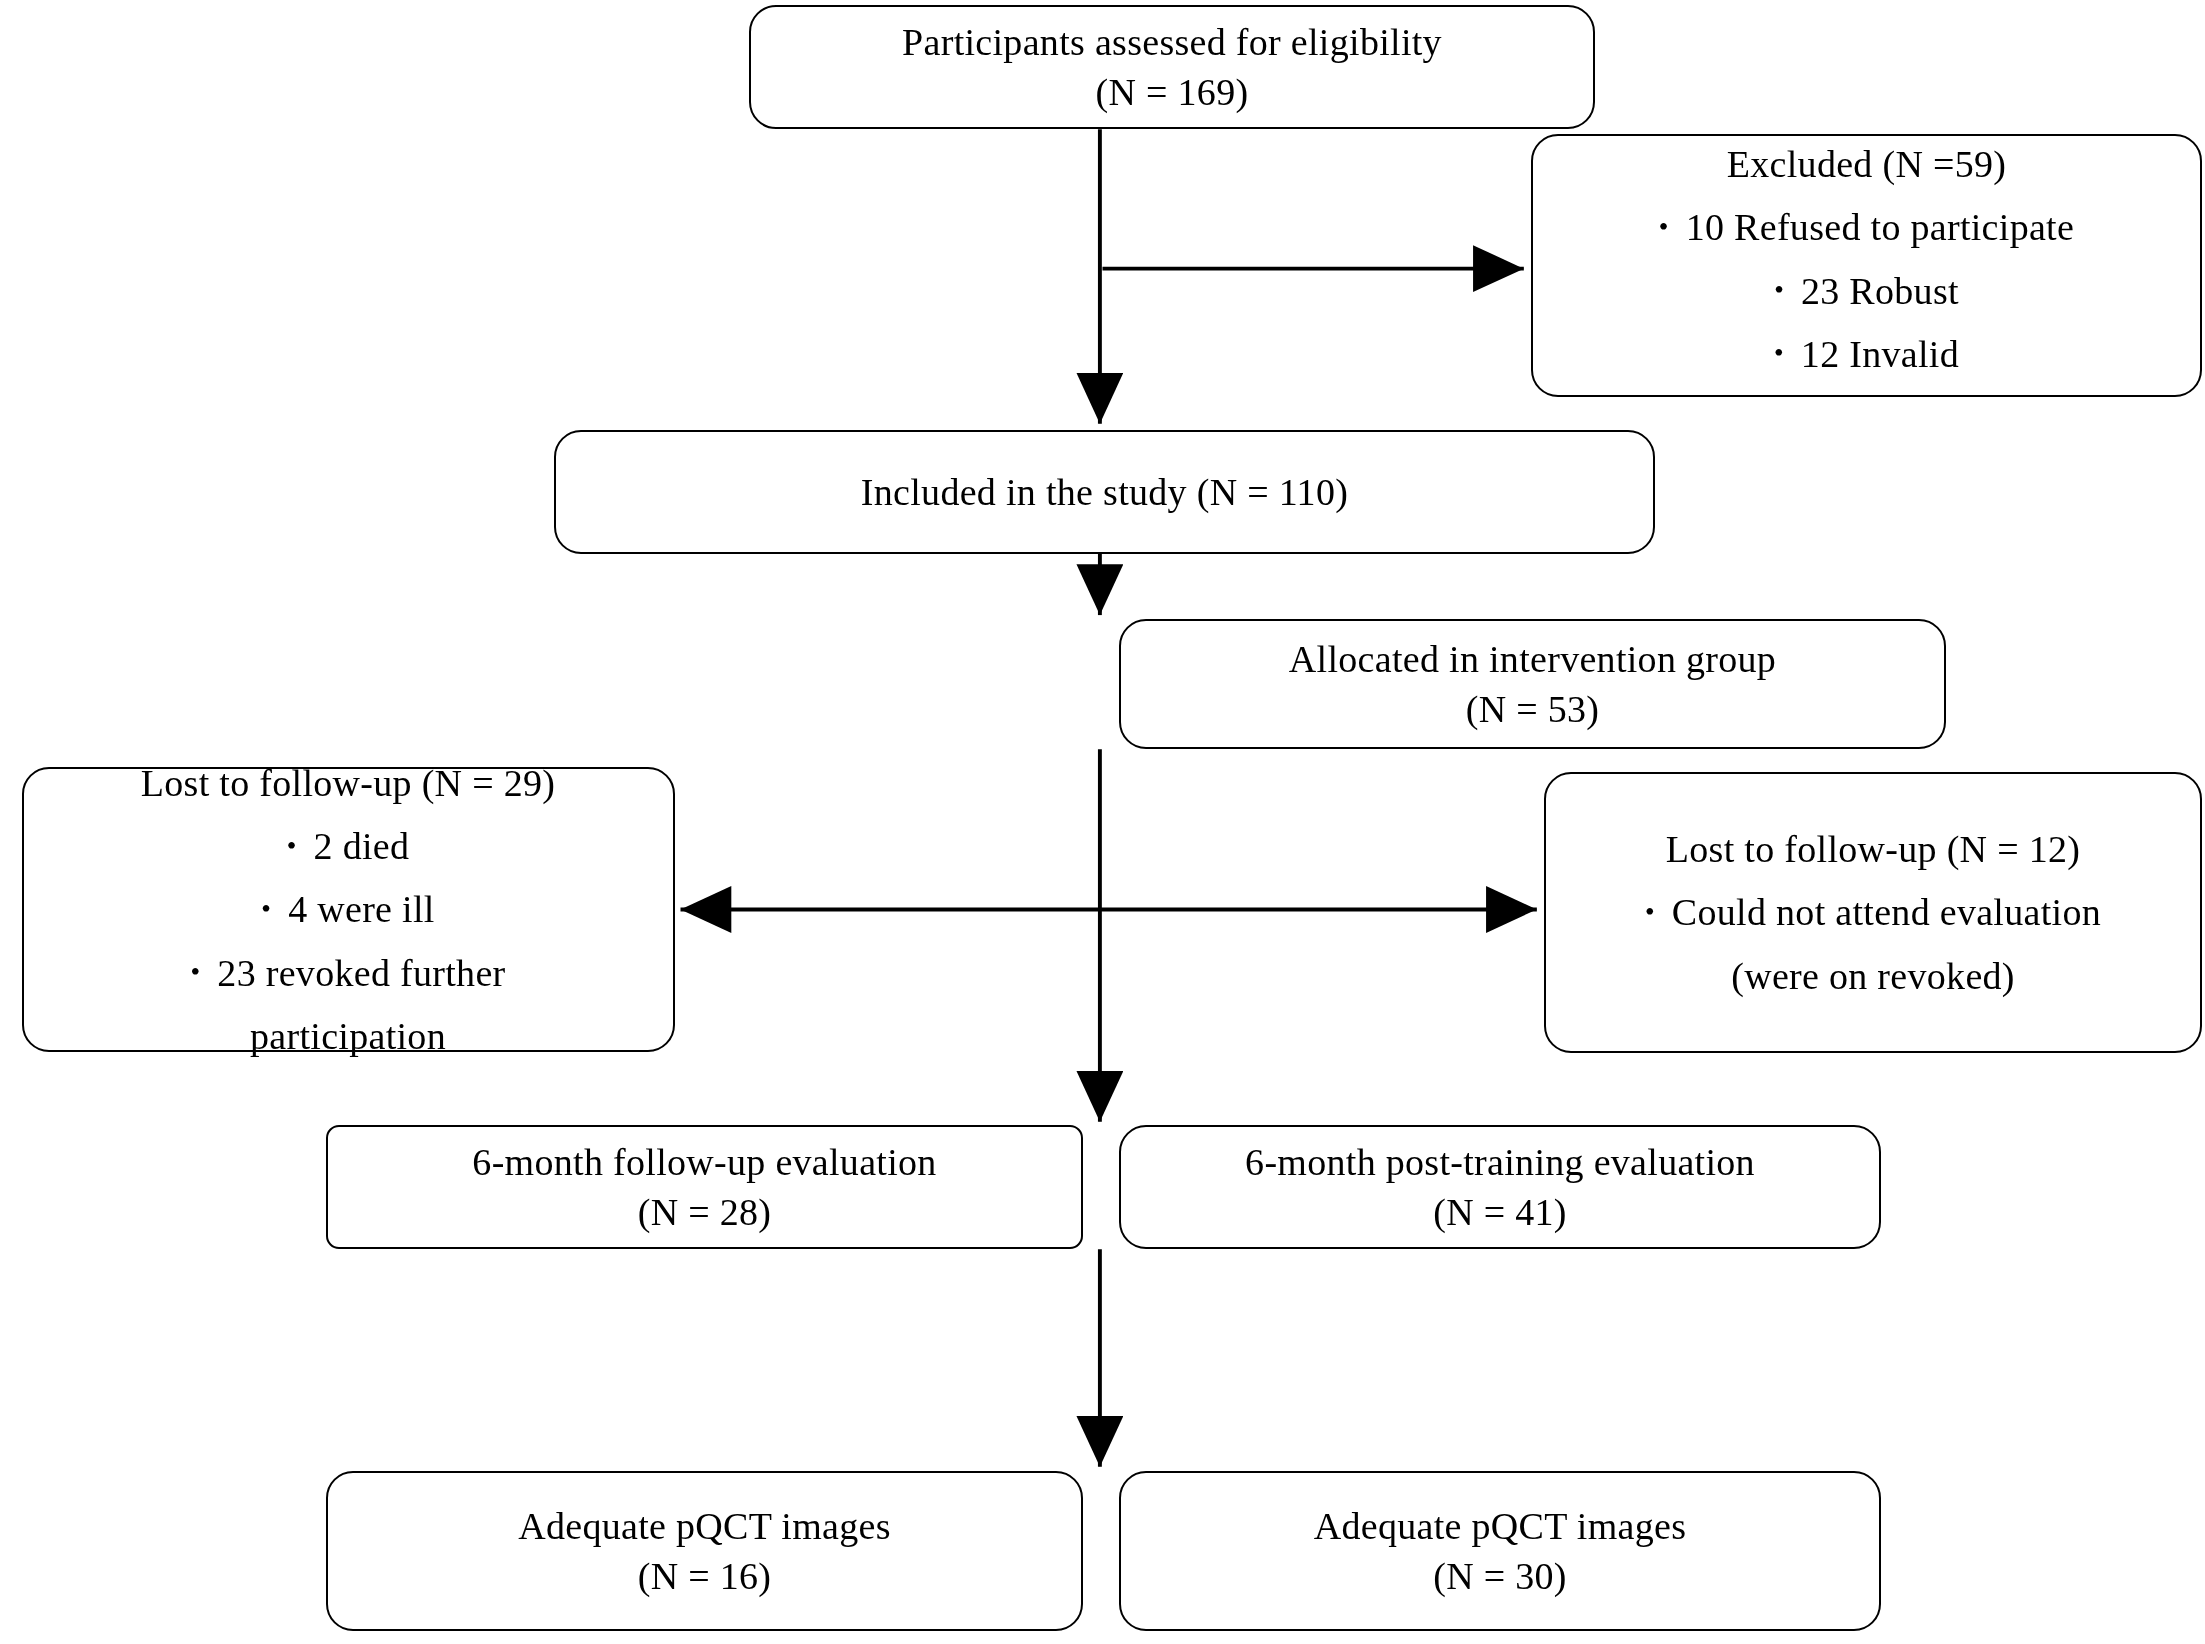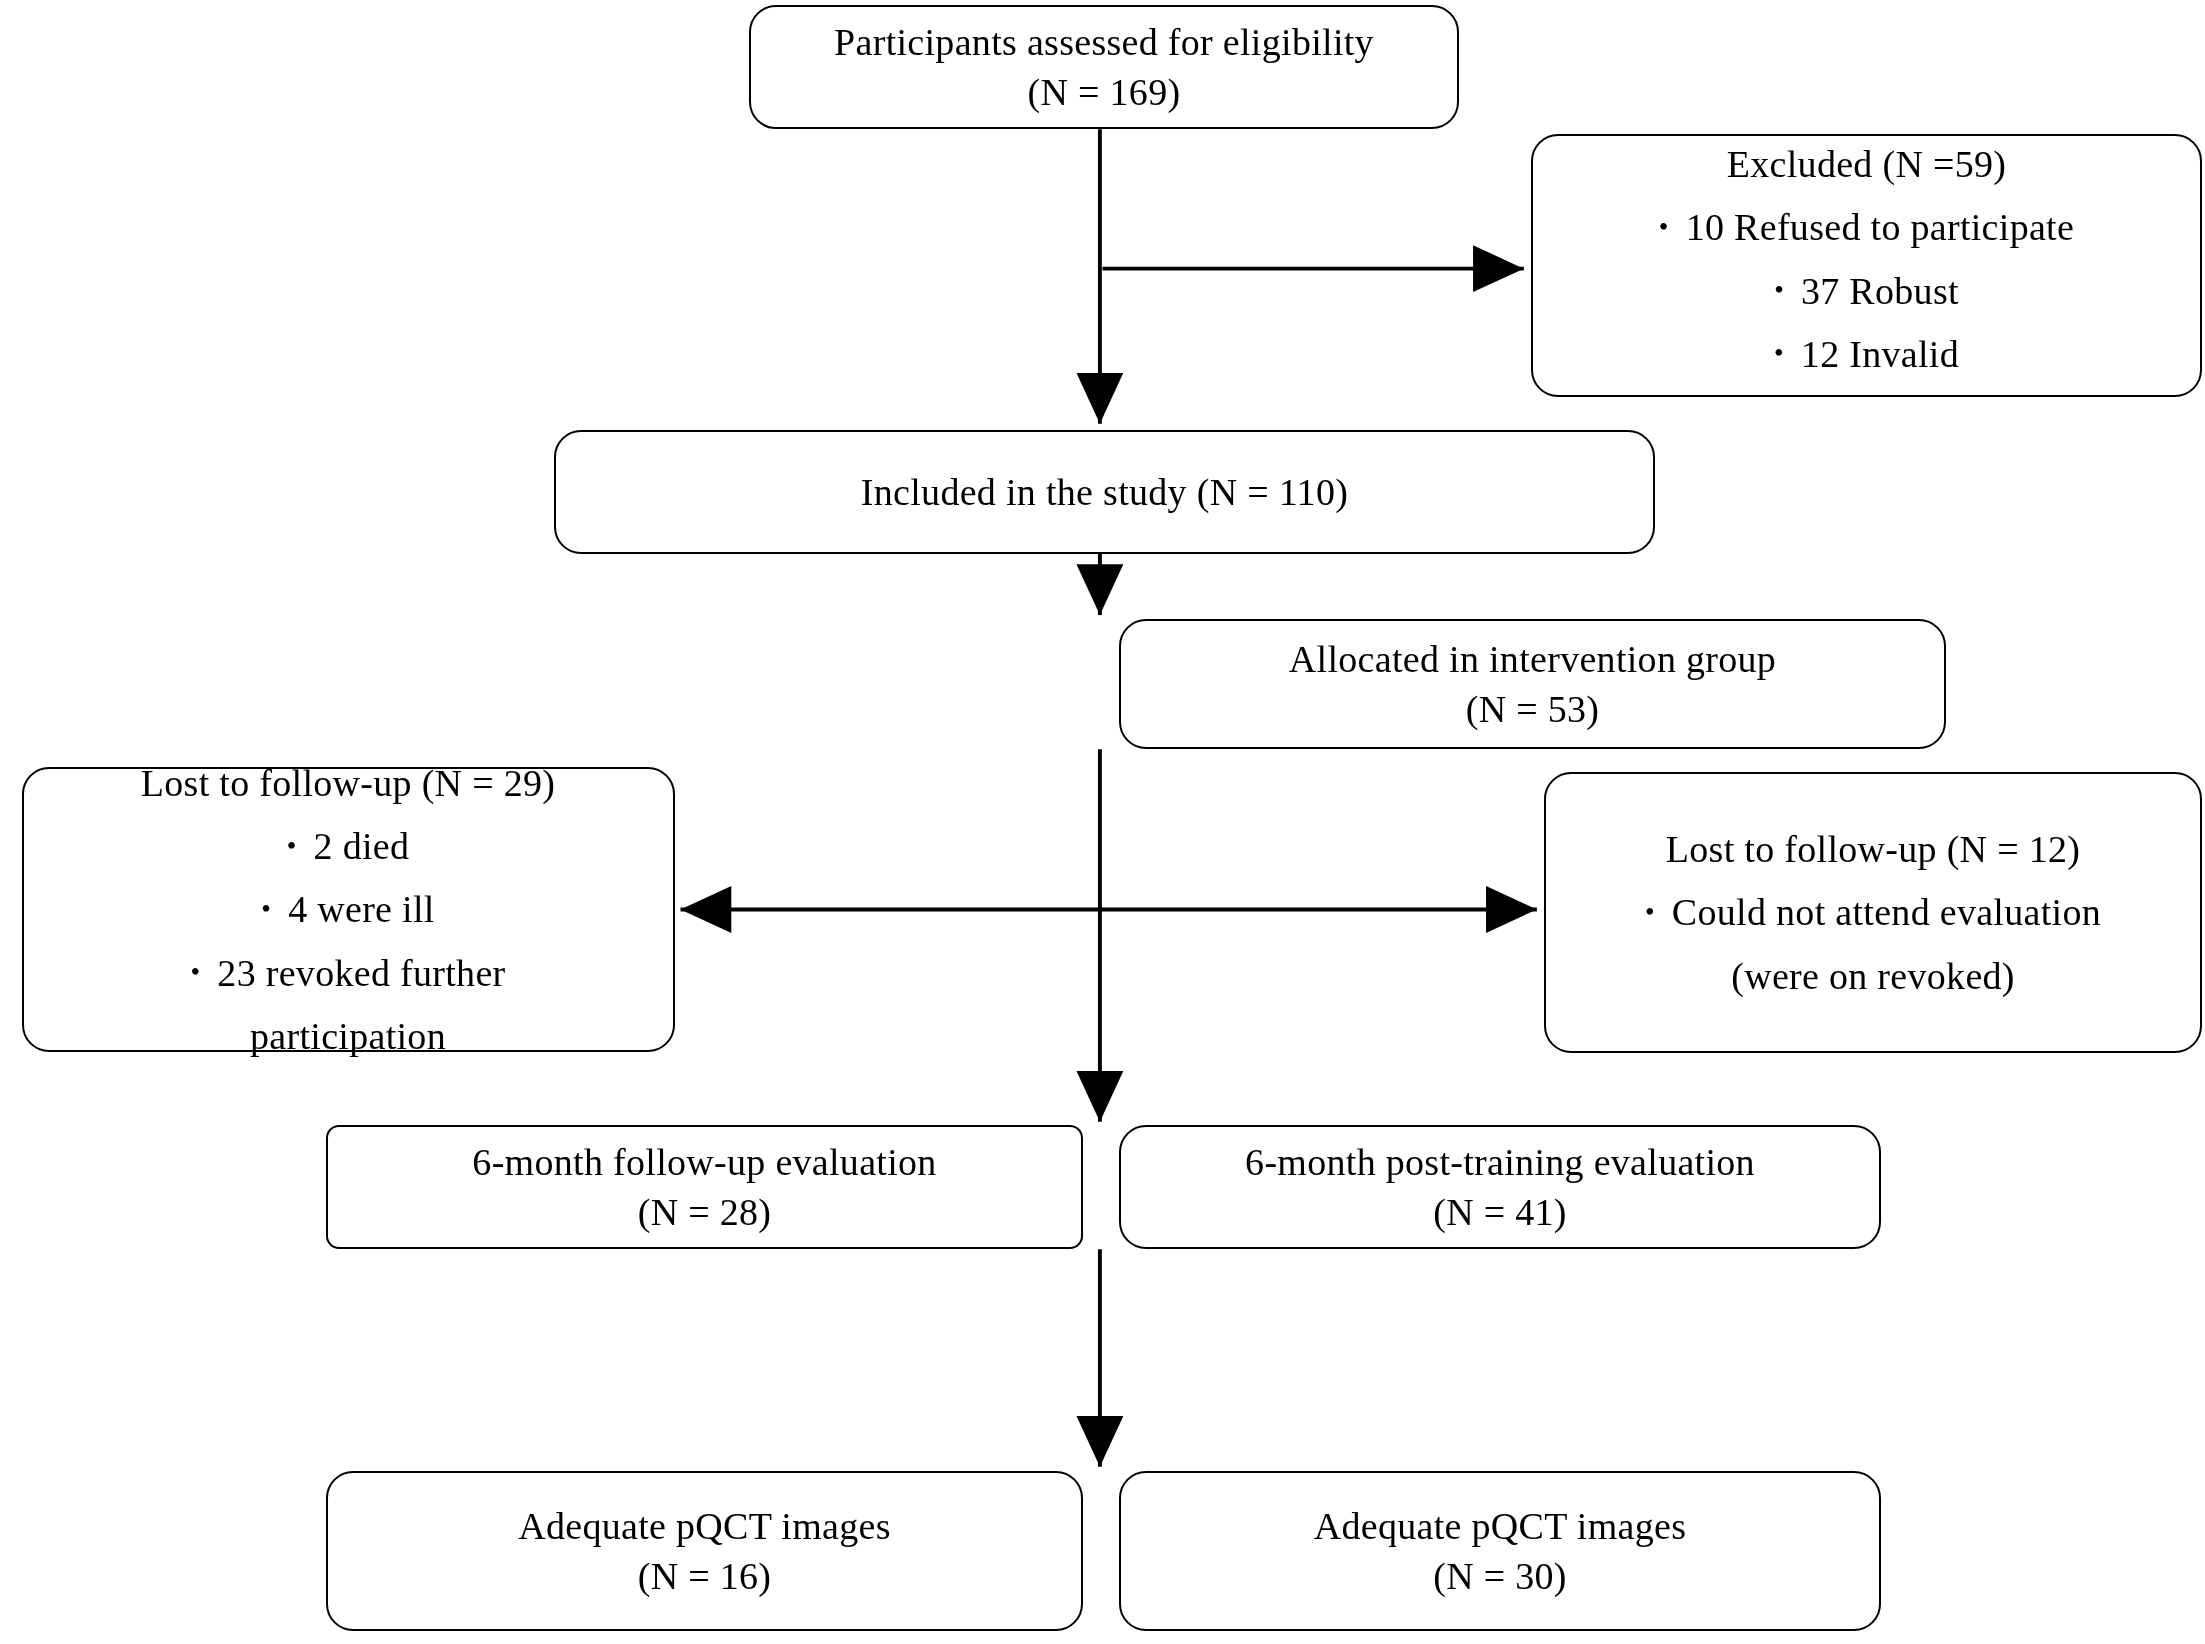--- a/index.html
+++ b/index.html
@@ -63,21 +63,21 @@
     font-size: 0.72em;
     vertical-align: 0.16em;
     margin-right: 0.62em;
   }
   .node .wrapline {
     display: block;
     white-space: nowrap;
   }
 
   
-  #node-eligibility      { left: 749px; top: 5.2px;    width: 710px; height: 124px; }
+  #node-eligibility      { left: 749px; top: 5.2px;    width: 846px; height: 124px; }
   #node-excluded         { left: 1531px; top: 134px;  width: 671px; height: 263px; }
   #node-included         { left: 554px;  top: 430px;  width: 1101px; height: 124px; }
   #node-alloc-control    { left: 326px;  top: 619px;  width: 757px; height: 130px; }
   #node-alloc-interv     { left: 1119px; top: 619px;  width: 827px; height: 130px; }
   #node-lost-control     { left: 21.5px;   top: 767px; width: 653px; height: 285px; }
   #node-lost-interv      { left: 1544px; top: 772px; width: 658px; height: 281px; }
   #node-eval-control     { left: 326px;  top: 1125px; width: 757px; height: 124px; border-radius: 13px; }
   #node-eval-interv      { left: 1119px; top: 1125px; width: 762px; height: 124px; }
   #node-pqct-control     { left: 326px;  top: 1471px; width: 757px; height: 160px; }
   #node-pqct-interv      { left: 1119px; top: 1471px; width: 762px; height: 160px; }
@@ -119,21 +119,21 @@
     <span class="line">(N = 169)</span>
   </div>
 
   <div class="node" id="node-excluded">
     <span class="line">Excluded (N =59)</span>
     <ul class="blist">
       <li>
         <span class="bullet">•</span><span>10 Refused to participate</span>
       </li>
       <li>
-        <span class="bullet">•</span><span>37 Robust</span>
+        <span class="bullet">•</span><span>23 Robust</span>
       </li>
       <li>
         <span class="bullet">•</span><span>12 Invalid</span>
       </li>
     </ul>
   </div>
 
   <div class="node" id="node-included">
     <span class="line">Included in the study (N = 110)</span>
   </div>

